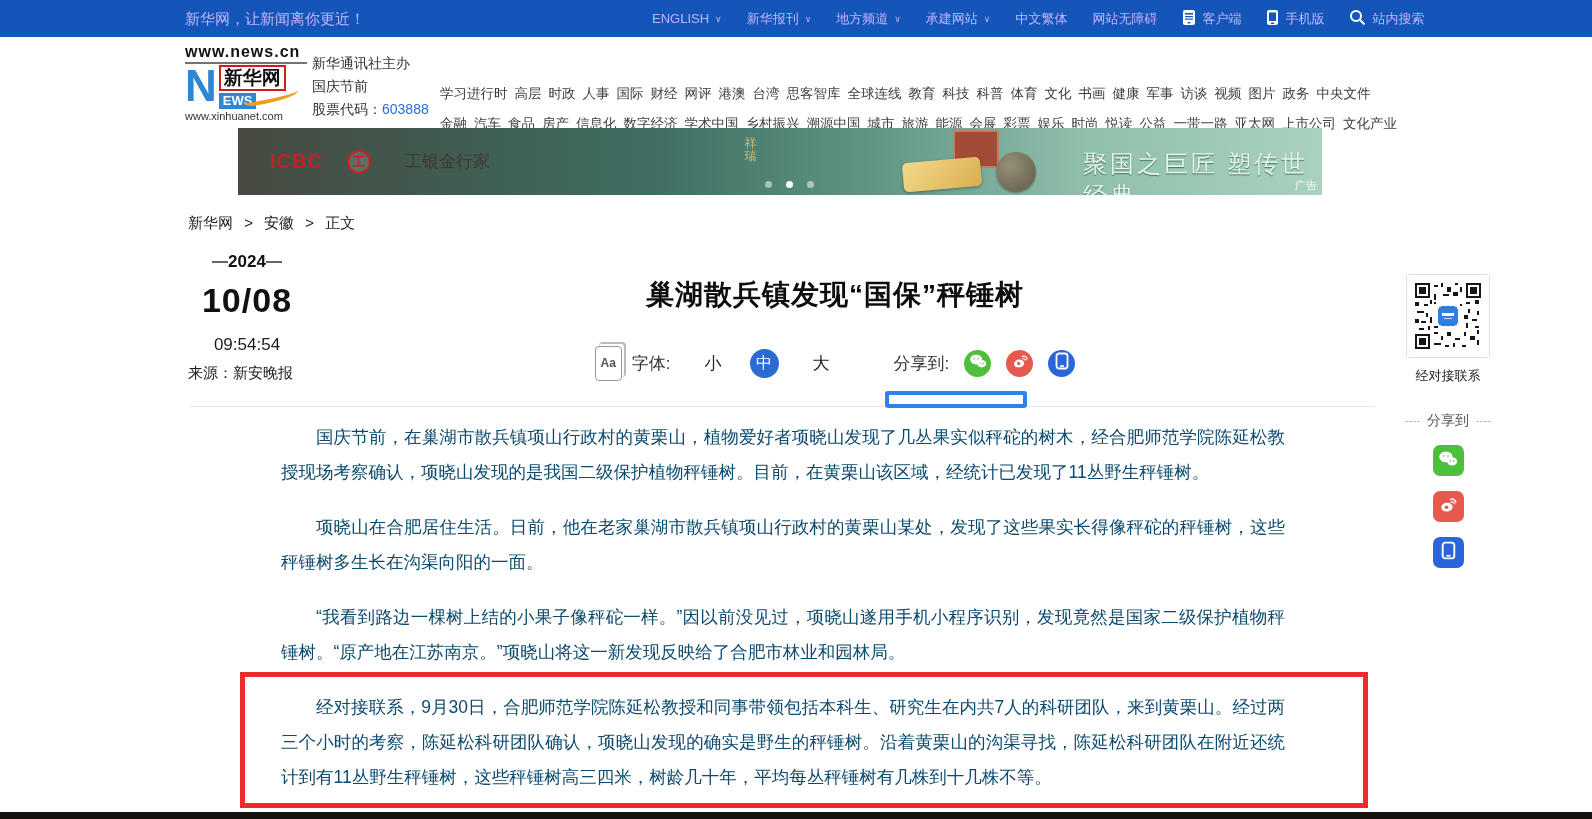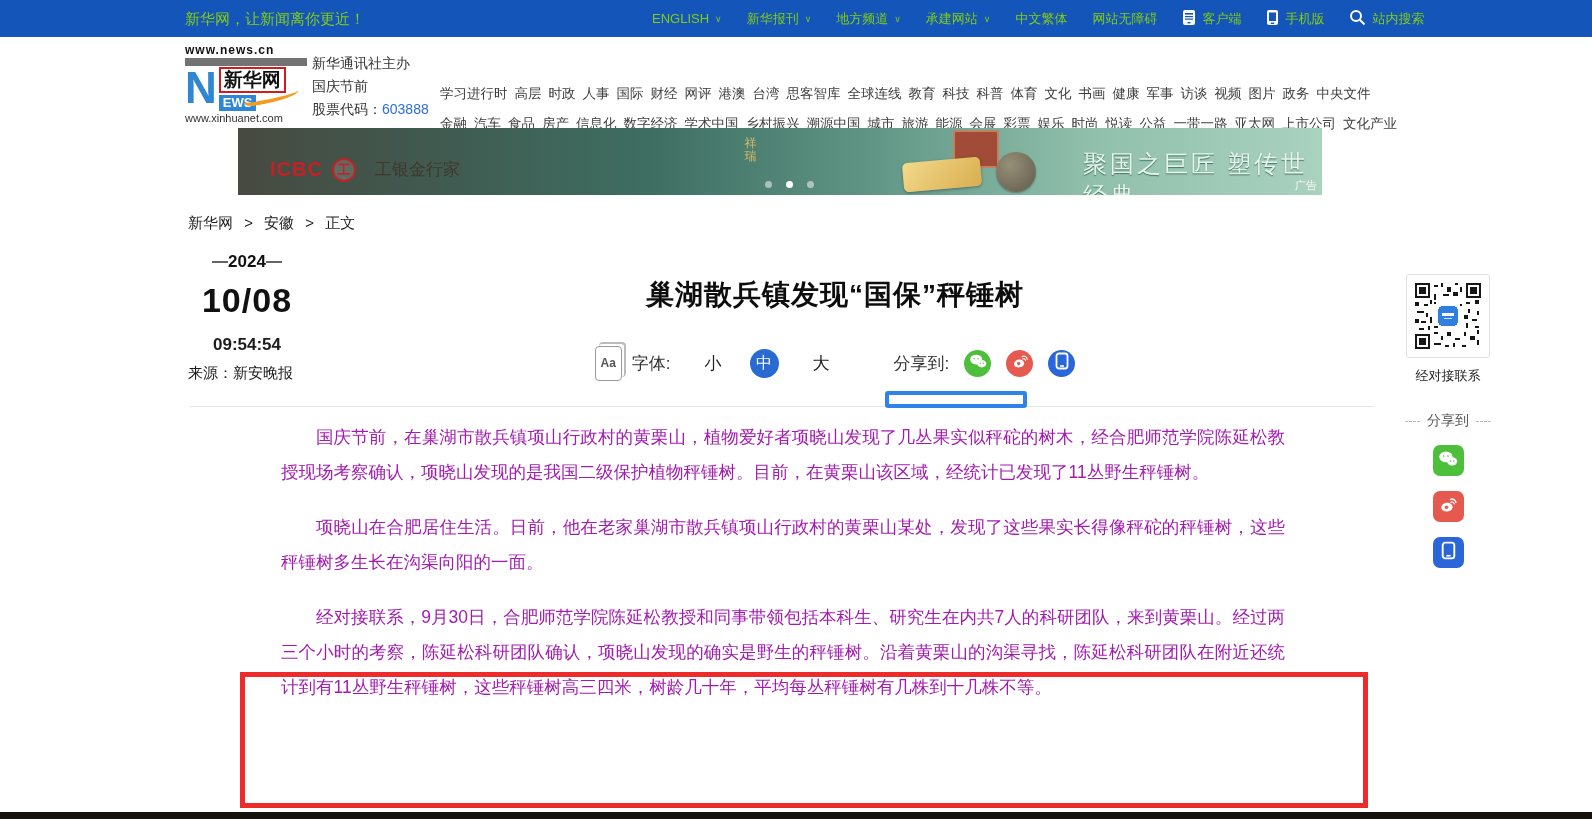--- a/index.html
+++ b/index.html
@@ -5,47 +5,47 @@
   * { box-sizing: border-box; margin: 0; padding: 0; }
   html,body { width:1592px; height:819px; }
   body {
     position: relative; overflow: hidden; background: #fff;
     font-family: "Liberation Sans", "DejaVu Sans", sans-serif;
     color: #222;
   }
   a { text-decoration: none; color: inherit; cursor: pointer; }
 
   
-  .topbar { position:absolute; left:0; top:0; width:1592px; height:37px; background:#1355b8; color:#84cc16; z-index:4; }
+  .topbar { position:absolute; left:0; top:0; width:1592px; height:37px; background:#1355b8; color:#c4b5fd; z-index:4; }
   .topbar-slogan { position:absolute; left:185px; top:0; line-height:37px; font-size:15px; }
   .topbar-menu { position:absolute; left:652px; top:0; height:37px; display:flex; align-items:center; gap:25px; font-size:13px; white-space:nowrap; }
   .tm-item { display:inline-flex; align-items:center; gap:6px; cursor:pointer; }
   .chev { font-size:9px; opacity:.95; }
 
   
   .header { position:absolute; left:0; top:37px; width:1592px; height:90px; background:#fff; }
   .logo { position:absolute; left:185px; top:6px; width:122px; cursor:pointer; }
-  .logo-top { font-size:12px; font-weight:bold; letter-spacing:1px; color:#111; border-bottom:8px solid #737373; padding-bottom:1px; }
+  .logo-top { font-size:16px; font-weight:bold; letter-spacing:1px; color:#111; border-bottom:2px solid #737373; padding-bottom:1px; }
   .logo-mid { display:flex; margin-top:1px; }
   .logo-n { font-size:44px; line-height:42px; font-weight:800; color:#2f86d2; }
   .logo-right { margin-left:2px; }
   .logo-cn { display:block; font-size:19px; font-weight:800; color:#111; border:2px solid #cf1d1d; padding:0 3px; line-height:22px; }
   .logo-ews { display:inline-block; font-size:13px; font-weight:800; color:#fff; background:#2f86d2; padding:0 4px; margin-top:1px; line-height:16px; }
   .logo-swoosh { position:absolute; left:58px; top:50px; width:56px; height:10px; border-bottom:4px solid #f29b1d; border-radius:0 0 100% 30% / 0 0 100% 70%; transform:rotate(-10deg); }
   .logo-bottom { font-size:11px; color:#333; margin-top:1px; }
   .org { position:absolute; left:312px; top:15px; font-size:14px; color:#333; line-height:23px; }
   .stock { color:#2a6fd8; }
   .main-nav { position:absolute; left:440px; top:14px; width:945px;margin-top:28px; }
   .nav-row { display:flex; gap:0 7px; font-size:13.5px; color:#3d3d3d; line-height:30px; white-space:nowrap; }
   .nav-link { color:#3d3d3d; }
 
   
   .banner { position:absolute; left:238px; top:128px; width:1084px; height:67px; cursor:pointer; overflow:hidden;
     background:linear-gradient(90deg,#474a40 0%,#41584e 16%,#3e6e62 38%,#5f9484 58%,#8fbfab 78%,#a9d2bf 100%); }
-  .bn-left { position:absolute; left:32px; top:8px; height:67px; display:flex; align-items:center; gap:9px; }
+  .bn-left { position:absolute; left:32px; top:0; height:67px; display:flex; align-items:center; gap:24px; }
   .icbc-text { color:#c42127; font-weight:800; font-size:20px; letter-spacing:1px; }
   .icbc-ring { width:24px; height:24px; border:2px solid #c42127; border-radius:50%; display:flex; align-items:center; justify-content:center; color:#c42127; font-size:13px; font-weight:bold; background:rgba(255,255,255,.15); }
   .icbc-cn { color:#3f382e; font-size:17px;margin-left:10px; }
   .bn-title { position:absolute; left:278px; top:8px; font-size:34px; font-weight:bold; color:#d8b96b; letter-spacing:5px; text-shadow:0 1px 2px rgba(0,0,0,.45); font-family:"Liberation Serif","DejaVu Serif",serif; }
   .bn-seal { position:absolute; left:505px; top:9px; width:15px; font-size:12px; color:#d8b96b; line-height:13px; text-align:center; }
   .bn-dots { position:absolute; left:527px; top:53px; display:flex; gap:14px; }
   .dot { width:7px; height:7px; border-radius:50%; background:rgba(255,255,255,.5); cursor:pointer; }
   .dot.active { background:#fff; }
   .bn-book { position:absolute; left:715px; top:2px; width:46px; height:38px; background:#a14b38; border-radius:3px; box-shadow:inset 0 0 0 2px rgba(255,230,170,.35); }
   .bn-card { position:absolute; left:665px; top:32px; width:78px; height:29px; background:linear-gradient(135deg,#f3d98b,#d9ae4f); border-radius:5px; transform:rotate(-5deg); box-shadow:0 1px 3px rgba(0,0,0,.35); }
@@ -55,40 +55,40 @@
 
   
   .breadcrumb { position:absolute; left:188px; top:214px; font-size:15px; color:#1c1c1c; }
   .breadcrumb a, .bc-sep, .bc-cur { margin-right:7px; }
 
   
   .date-block { position:absolute; left:183px; top:252px; width:128px; text-align:center; color:#111; }
   .year-row { display:flex; align-items:center; justify-content:center; font-size:17px; font-weight:bold; }
   .year-dash { width:16px; height:2px; background:#666; }
   .date-big { font-size:34px; font-weight:bold; margin-top:9px; letter-spacing:1px; }
-  .time { font-size:17px; margin-top:15px; color:#1d1d1d;font-weight:bold; }
+  .time { font-size:17px; margin-top:15px; color:#1d1d1d; }
   .source { position:absolute; left:188px; top:364px; font-size:15px; color:#1d1d1d; white-space:nowrap; }
   .article-title { position:absolute; left:340px; top:276px; width:990px; text-align:center; font-size:28px; font-weight:bold; color:#0d0d0d; letter-spacing:1px; }
 
   .controls { position:absolute; left:340px; top:346px; width:990px; height:34px; display:flex; justify-content:center; align-items:center; font-size:17px; color:#333; }
   .aa-box { width:27px; height:35px; border:1px solid #999; border-radius:4px; display:flex; align-items:center; justify-content:center; font-size:12px; font-weight:bold; color:#555; background:#fff; box-shadow:3px -3px 0 -1px #fff, 4px -4px 0 0 #bbb; }
   .ctl-label { margin-left:10px; }
   .fs-btn { margin-left:34px; cursor:pointer; color:#222; }
   .fs-active { margin-left:28px; width:29px; height:29px; border-radius:50%; background:#2a6bd2; color:#fff; display:flex; align-items:center; justify-content:center; font-size:16px; cursor:pointer; }
   .share-label { margin-left:64px; }
   .share-circle { width:27px; height:27px; border-radius:50%; margin-left:15px; display:flex; align-items:center; justify-content:center; cursor:pointer; }
   .c-wechat { background:#4ebf3a; }
   .c-weibo { background:#e6594e; }
   .c-phone { background:#2a66d9; }
 
   .divider { position:absolute; left:190px; top:406px; width:1185px; height:1px; background:#e7e7e7; }
   .blue-bar { position:absolute; left:885px; top:391px; width:142px; height:17px; background:#fff; border:4px solid #2e82e8; border-radius:3px; z-index:3; }
 
   
-  .article { position:absolute; left:281px; top:420px; width:1004px; font-size:17.5px; color:#a21caf; }
+  .article { position:absolute; left:281px; top:420px; width:1004px; font-size:17.5px; color:#0c4a6e; }
   .para { line-height:35px; margin-bottom:20px; text-indent:2em; text-align:justify; }
 
   .red-box { position:absolute; left:240px; top:672px; width:1128px; height:136px; border:5px solid #ee2b2b; z-index:6; pointer-events:none; }
 
   
   .sidebar { position:absolute; left:1399px; top:274px; width:98px; text-align:center; }
   .qr-box { width:84px; height:84px; margin:0 auto; background:#fff; border:1px solid #e2e2e2; border-radius:3px; display:flex; align-items:center; justify-content:center; }
   .qr-caption { font-size:13px; color:#222; margin-top:9px; }
   .share-divider { margin-top:27px; display:flex; align-items:center; justify-content:center; gap:7px; color:#555; font-size:14px; }
   .sd-dash { width:15px; border-top:1px dashed #bdbdbd; }
@@ -299,20 +299,21 @@
         </svg></span>
   </span>
 </div>
 
 <div class="divider"></div>
 <div class="blue-bar"></div>
 
 <div class="article">
     <p class="para">国庆节前，在巢湖市散兵镇项山行政村的黄栗山，植物爱好者项晓山发现了几丛果实似秤砣的树木，经合肥师范学院陈延松教授现场考察确认，项晓山发现的是我国二级保护植物秤锤树。目前，在黄栗山该区域，经统计已发现了11丛野生秤锤树。</p>
     <p class="para">项晓山在合肥居住生活。日前，他在老家巢湖市散兵镇项山行政村的黄栗山某处，发现了这些果实长得像秤砣的秤锤树，这些秤锤树多生长在沟渠向阳的一面。</p>
+    <p class="para">“我看到路边一棵树上结的小果子像秤砣一样。”因以前没见过，项晓山遂用手机小程序识别，发现竟然是国家二级保护植物秤锤树。“原产地在江苏南京。”项晓山将这一新发现反映给了合肥市林业和园林局。</p>
     <p class="para">经对接联系，9月30日，合肥师范学院陈延松教授和同事带领包括本科生、研究生在内共7人的科研团队，来到黄栗山。经过两三个小时的考察，陈延松科研团队确认，项晓山发现的确实是野生的秤锤树。沿着黄栗山的沟渠寻找，陈延松科研团队在附近还统计到有11丛野生秤锤树，这些秤锤树高三四米，树龄几十年，平均每丛秤锤树有几株到十几株不等。</p>
   </div>
 
 <div class="red-box"></div>
 
 <div class="sidebar">
   <div class="qr-box">
     <svg width="70" height="70" viewBox="0 0 33 33" shape-rendering="crispEdges">
       <rect width="33" height="33" fill="#fff"></rect>
       <g fill="#161616">

